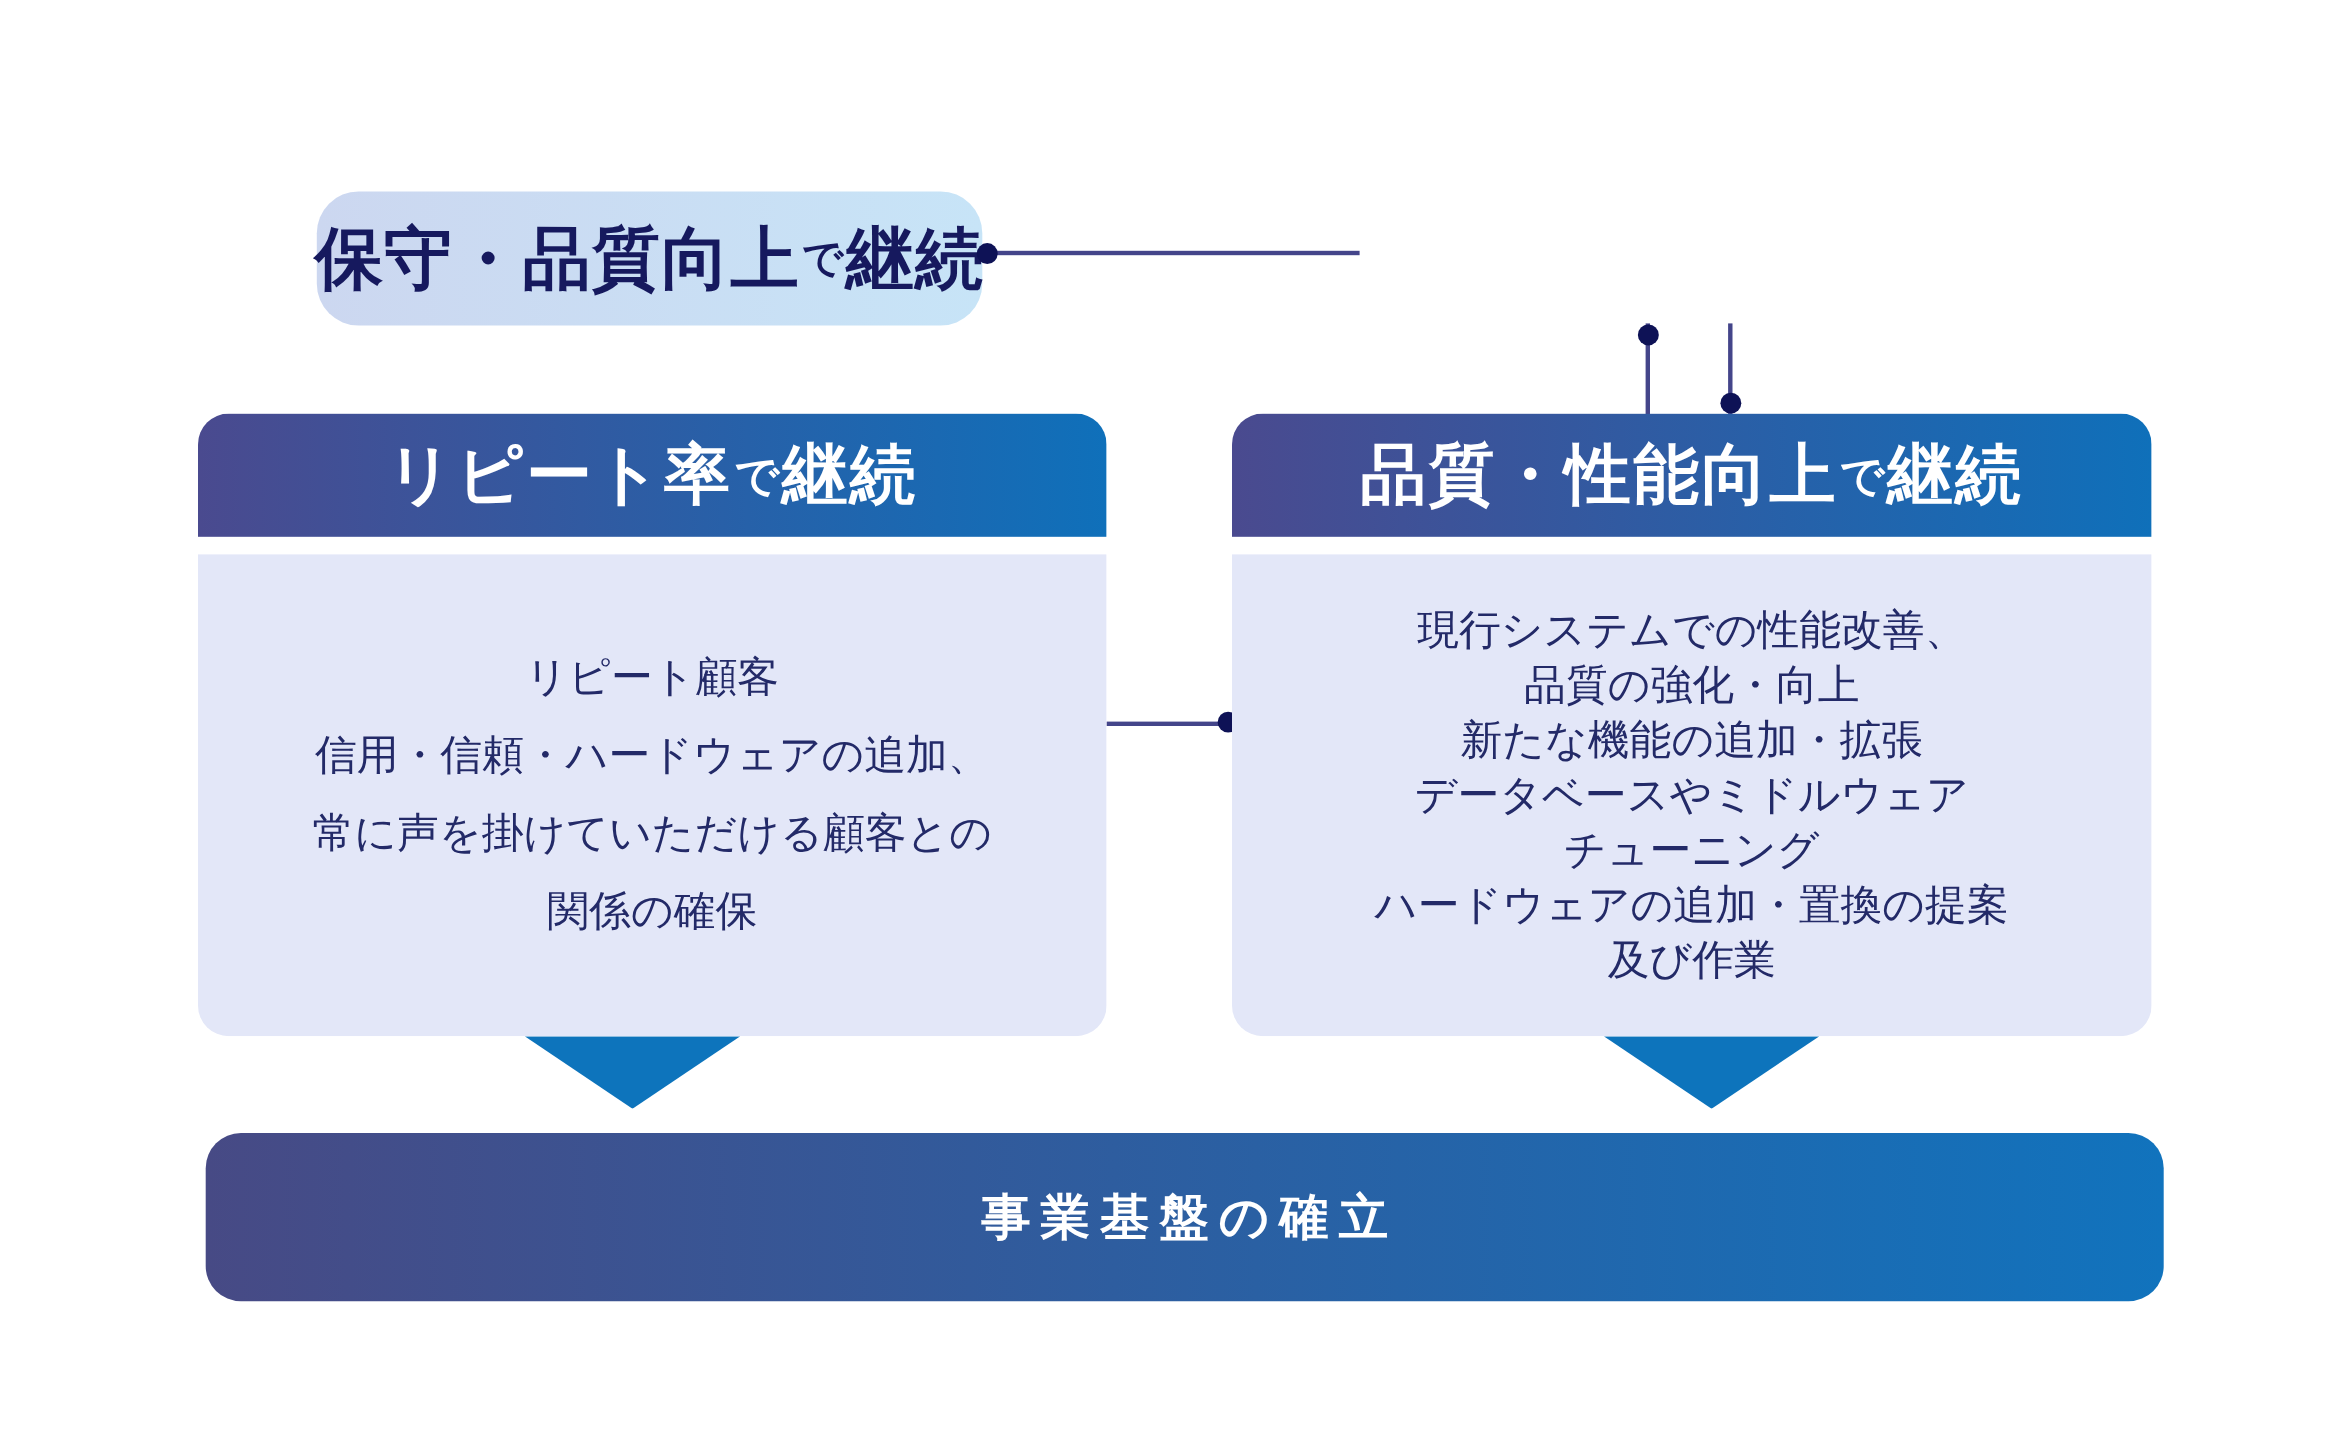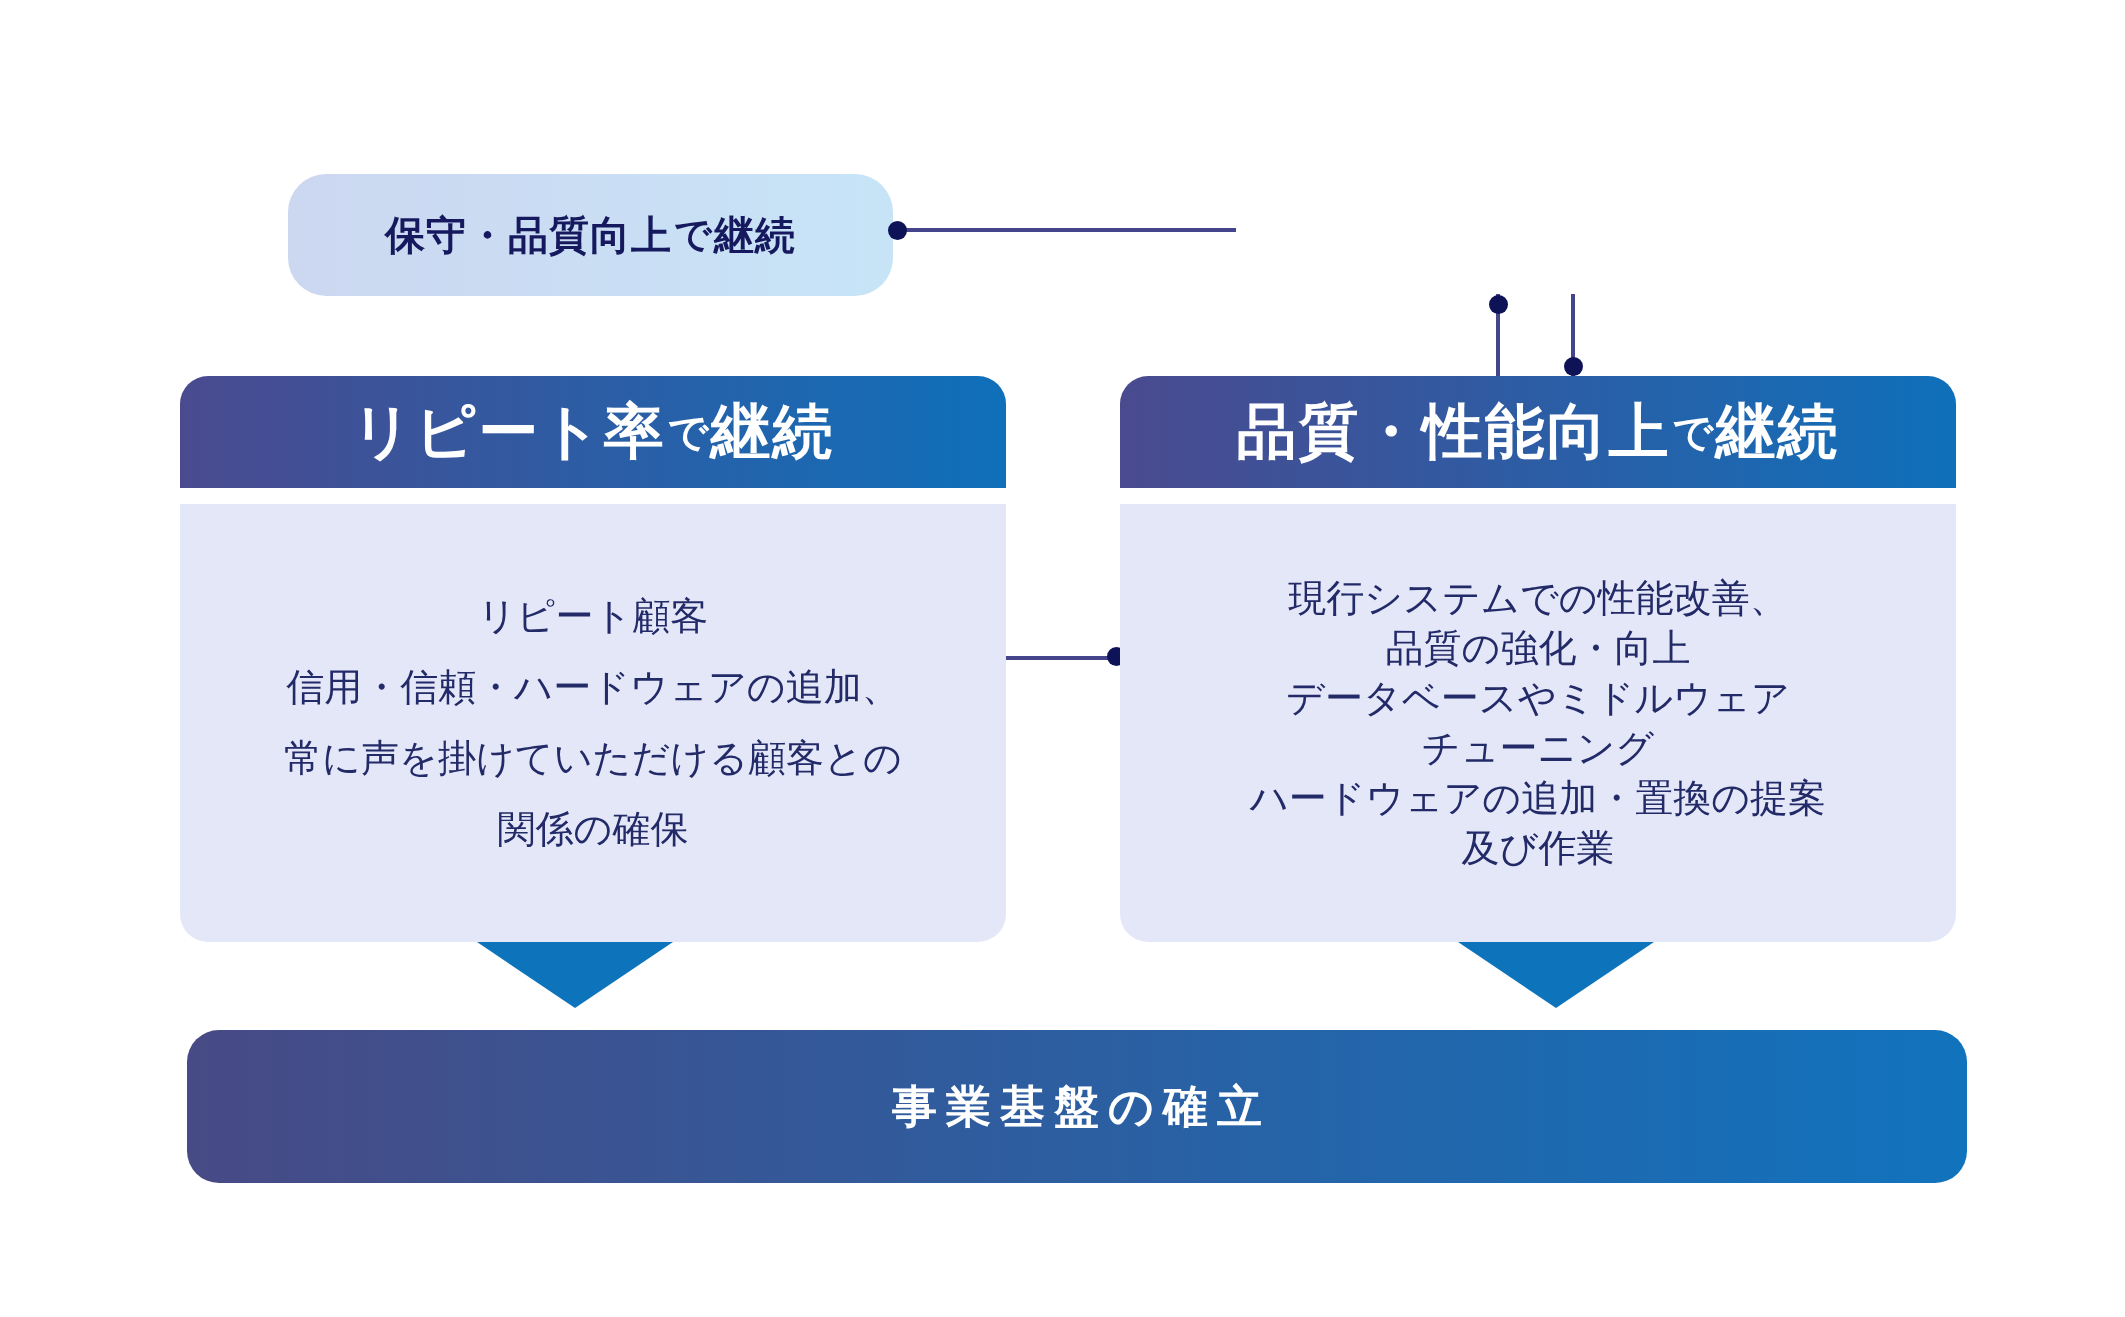--- a/index.html
+++ b/index.html
@@ -34,21 +34,21 @@
     position:absolute;
     height:122px;
     border-radius:38px;
     background:linear-gradient(to right,var(--pill-gradient-start,#ccd7f0),var(--pill-gradient-end,#c7e4f7));
     display:flex;
     align-items:center;
     justify-content:center;
     color:var(--text-navy,#16195e);
     white-space:nowrap;
   }
-  .pill .big{font-size:40px;font-weight:700;letter-spacing:1px;}
+  .pill .big{font-size:62px;font-weight:700;letter-spacing:1px;}
   .pill .small{font-size:37px;font-weight:700;margin:0 2px;}
   .pill-left{left:288px;top:174px;width:605px;}
   .pill-right{left:1234px;top:174px;width:616px;}
 
   
   .hline{position:absolute;height:4px;background:var(--connector-line,#44458a);}
   .vline{position:absolute;width:4px;background:var(--connector-line,#44458a);}
   .dot{position:absolute;width:19px;height:19px;border-radius:50%;background:var(--connector-dot,#0e1256);}
   .hline-top{left:895px;top:228px;width:341px;}
   .dot-top-left{left:888px;top:221px;}
@@ -169,20 +169,21 @@
 
   <div class="box box-right">
     <div class="box-header">
       <span class="big">品質・性能向上</span>
         <span class="small">で</span>
         <span class="big">継続</span>
     </div>
     <div class="box-body">
       <div class="line">現行システムでの性能改善、</div>
       <div class="line">品質の強化・向上</div>
+      <div class="line">新たな機能の追加・拡張</div>
       <div class="line">データベースやミドルウェア</div>
       <div class="line">チューニング</div>
       <div class="line">ハードウェアの追加・置換の提案</div>
       <div class="line">及び作業</div>
     </div>
   </div>
 
   <div class="arrow-down arrow-left"></div>
   <div class="arrow-down arrow-right"></div>
 

